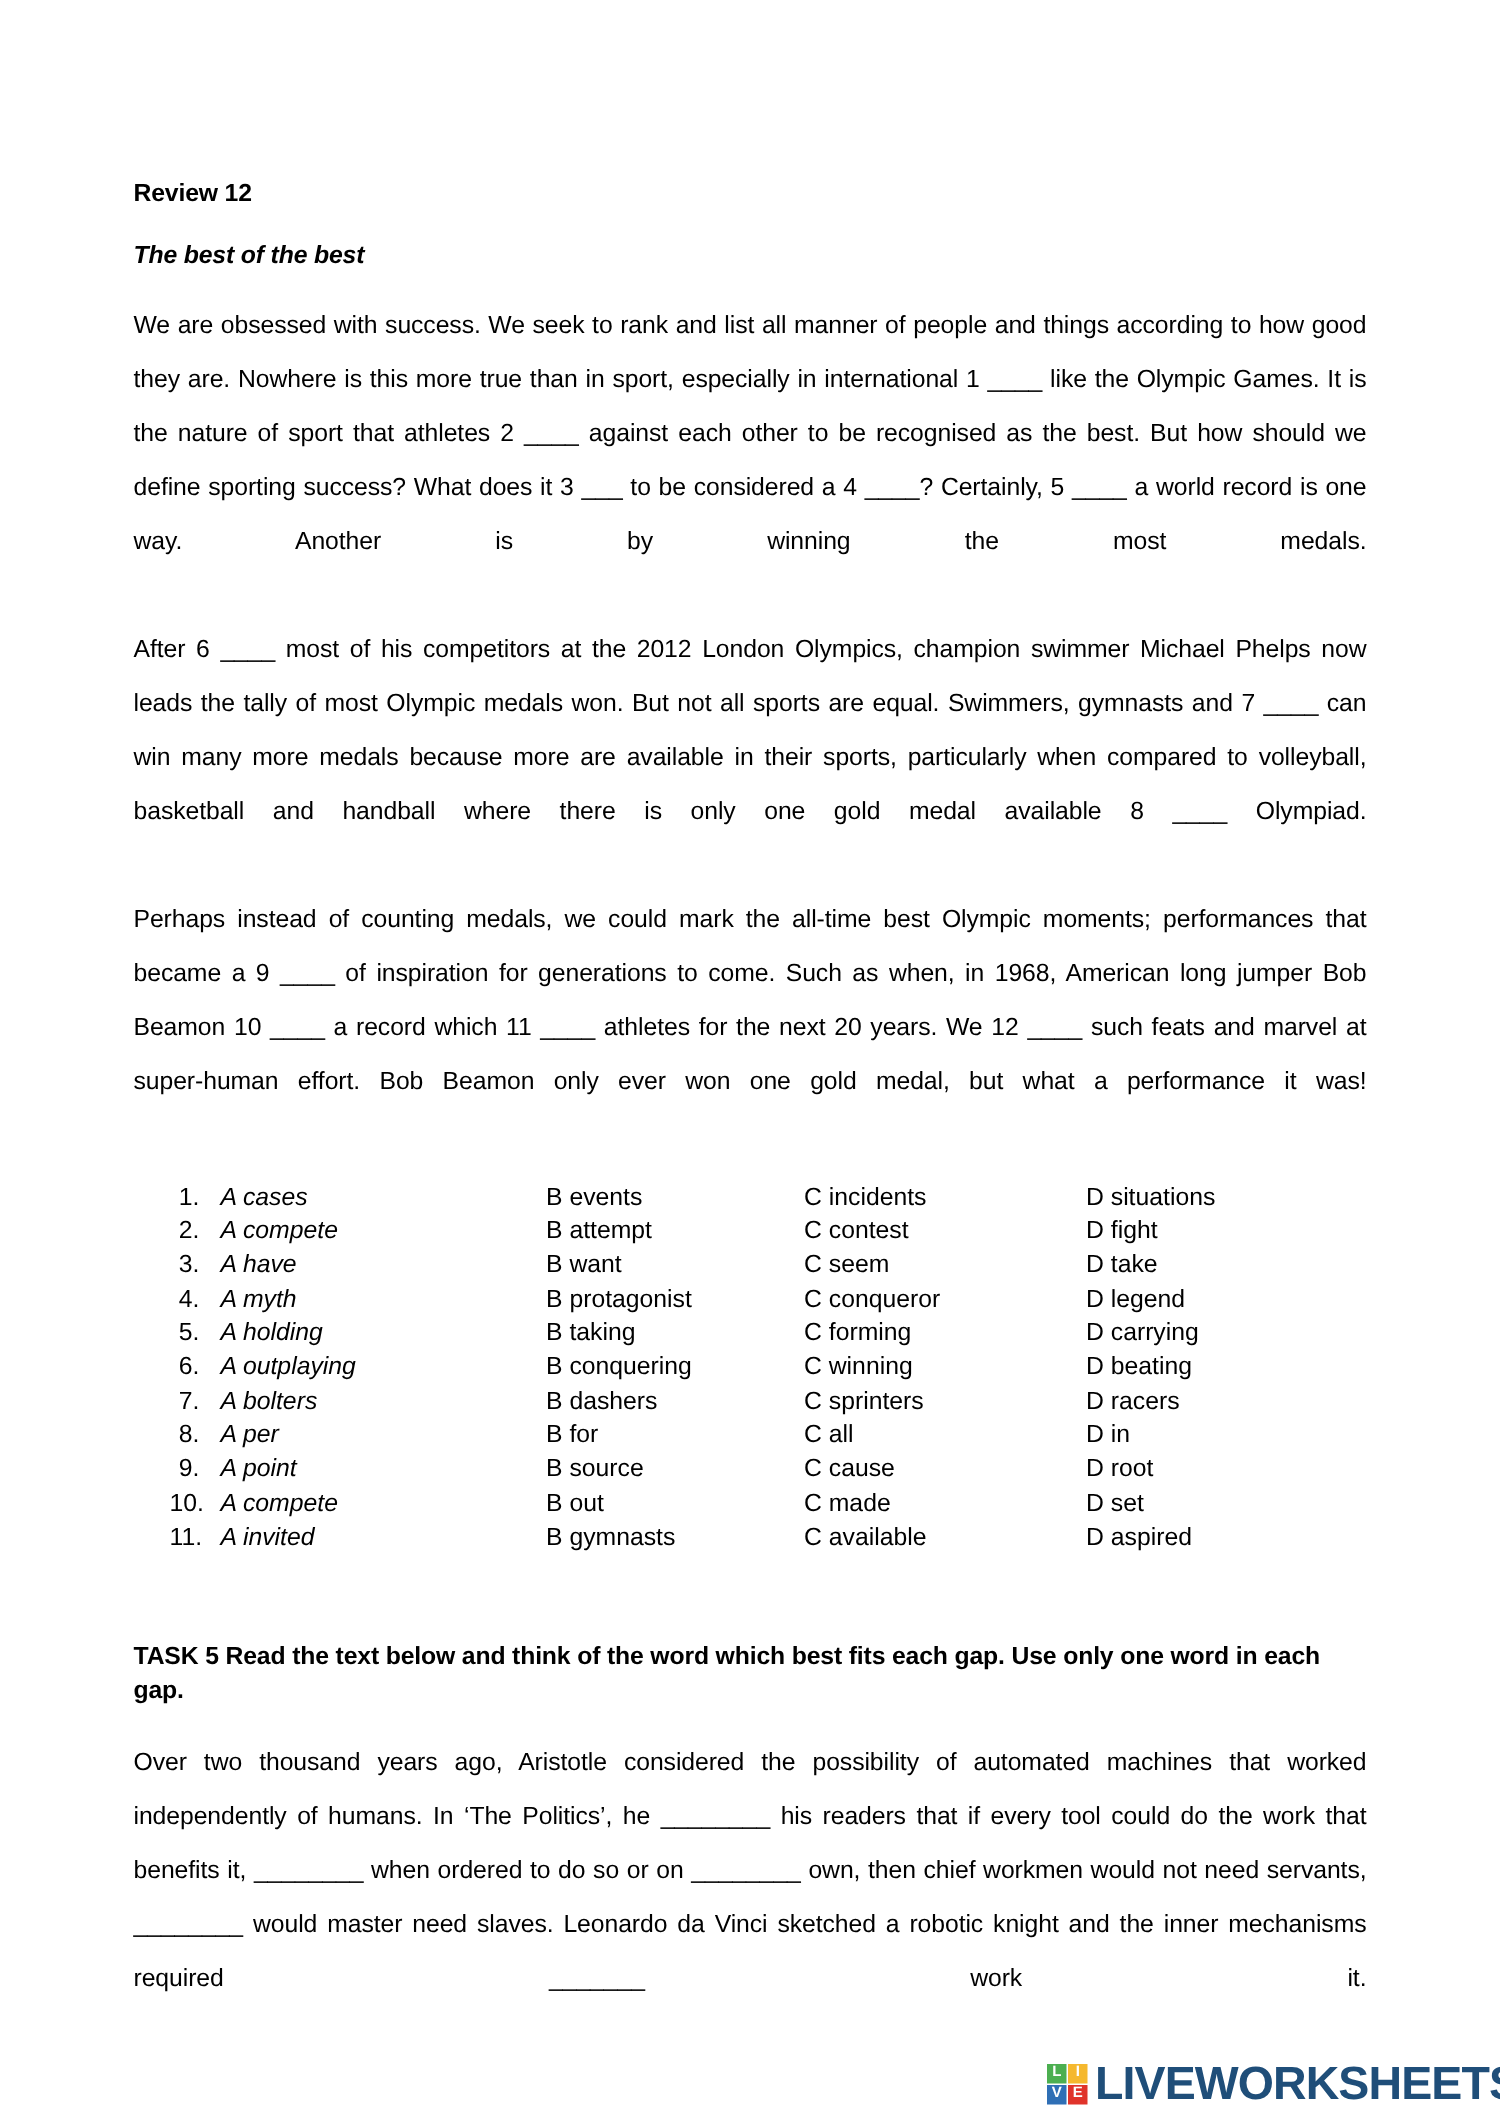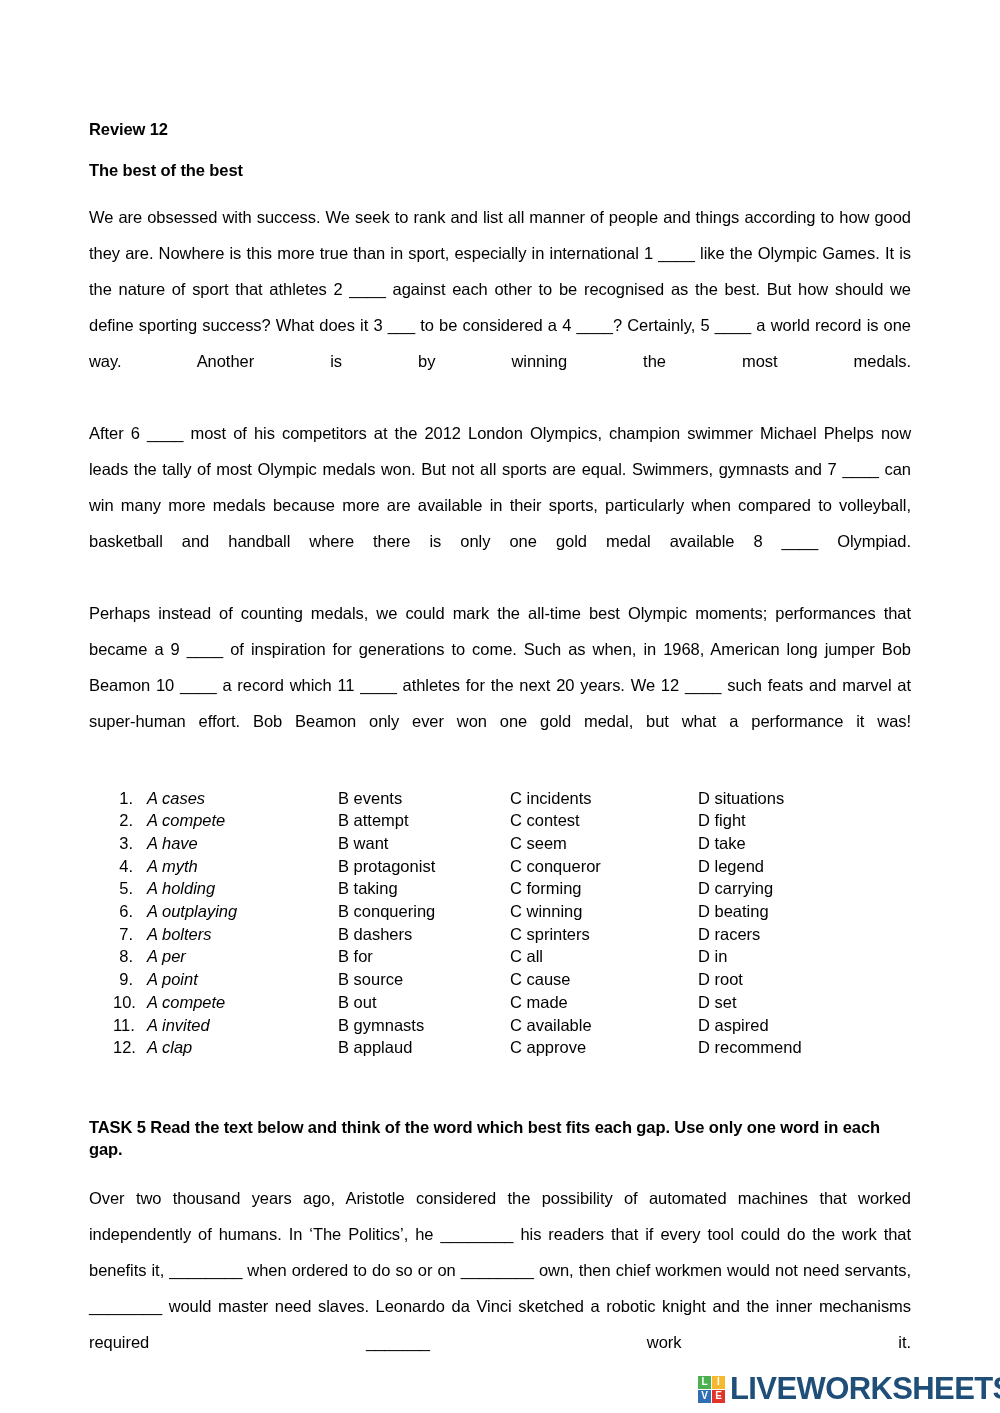--- a/index.html
+++ b/index.html
@@ -33,20 +33,21 @@
 
   .heading {
     font-size: 16.5px;
     font-weight: bold;
     line-height: 1.35;
     margin: 0 0 19px 0;
     letter-spacing: -0.1px;
   }
   .heading.tight {
     margin-bottom: 17px;
+    font-style: italic;
   }
 
   .para {
     font-size: 16.5px;
     line-height: 36px;
     text-align: justify;
     margin: 0 0 0 0;
     letter-spacing: -0.05px;
     word-spacing: 0.2px;
   }
@@ -77,20 +78,21 @@
     flex: 0 0 44px;
   }
   .opt-a {
     flex: 0 0 205px;
     padding-left: 14px;
     box-sizing: border-box;
     font-style: italic;
   }
   .opt-b {
     flex: 0 0 172px;
+    margin-left: 26px;
   }
   .opt-c {
     flex: 0 0 188px;
   }
   .opt-d {
     flex: 0 0 auto;
   }
 
   .spacer-lg { height: 57px; }
 
@@ -217,27 +219,20 @@
         <span class="opt-c">C made</span>
         <span class="opt-d">D set</span>
       </div>
       <div class="opt-row">
         <span class="opt-num">11.</span>
         <span class="opt-a">A invited</span>
         <span class="opt-b">B gymnasts</span>
         <span class="opt-c">C available</span>
         <span class="opt-d">D aspired</span>
       </div>
-      <div class="opt-row">
-        <span class="opt-num">12.</span>
-        <span class="opt-a">A clap</span>
-        <span class="opt-b">B applaud</span>
-        <span class="opt-c">C approve</span>
-        <span class="opt-d">D recommend</span>
-      </div>
     </div>
 
     <div class="spacer-lg"></div>
 
     <div class="heading">TASK 5 Read the text below and think of the word which best fits each gap. Use only one word in each gap.</div>
 
 
     <p class="para">Over two thousand years ago, Aristotle considered the possibility of automated machines that worked independently of humans. In ‘The Politics’, he ________ his readers that if every tool could do the work that benefits it, ________ when ordered to do so or on ________ own, then chief workmen would not need servants, ________ would master need slaves. Leonardo da Vinci sketched a robotic knight and the inner mechanisms required _______ work it.</p>
 
   </div>

